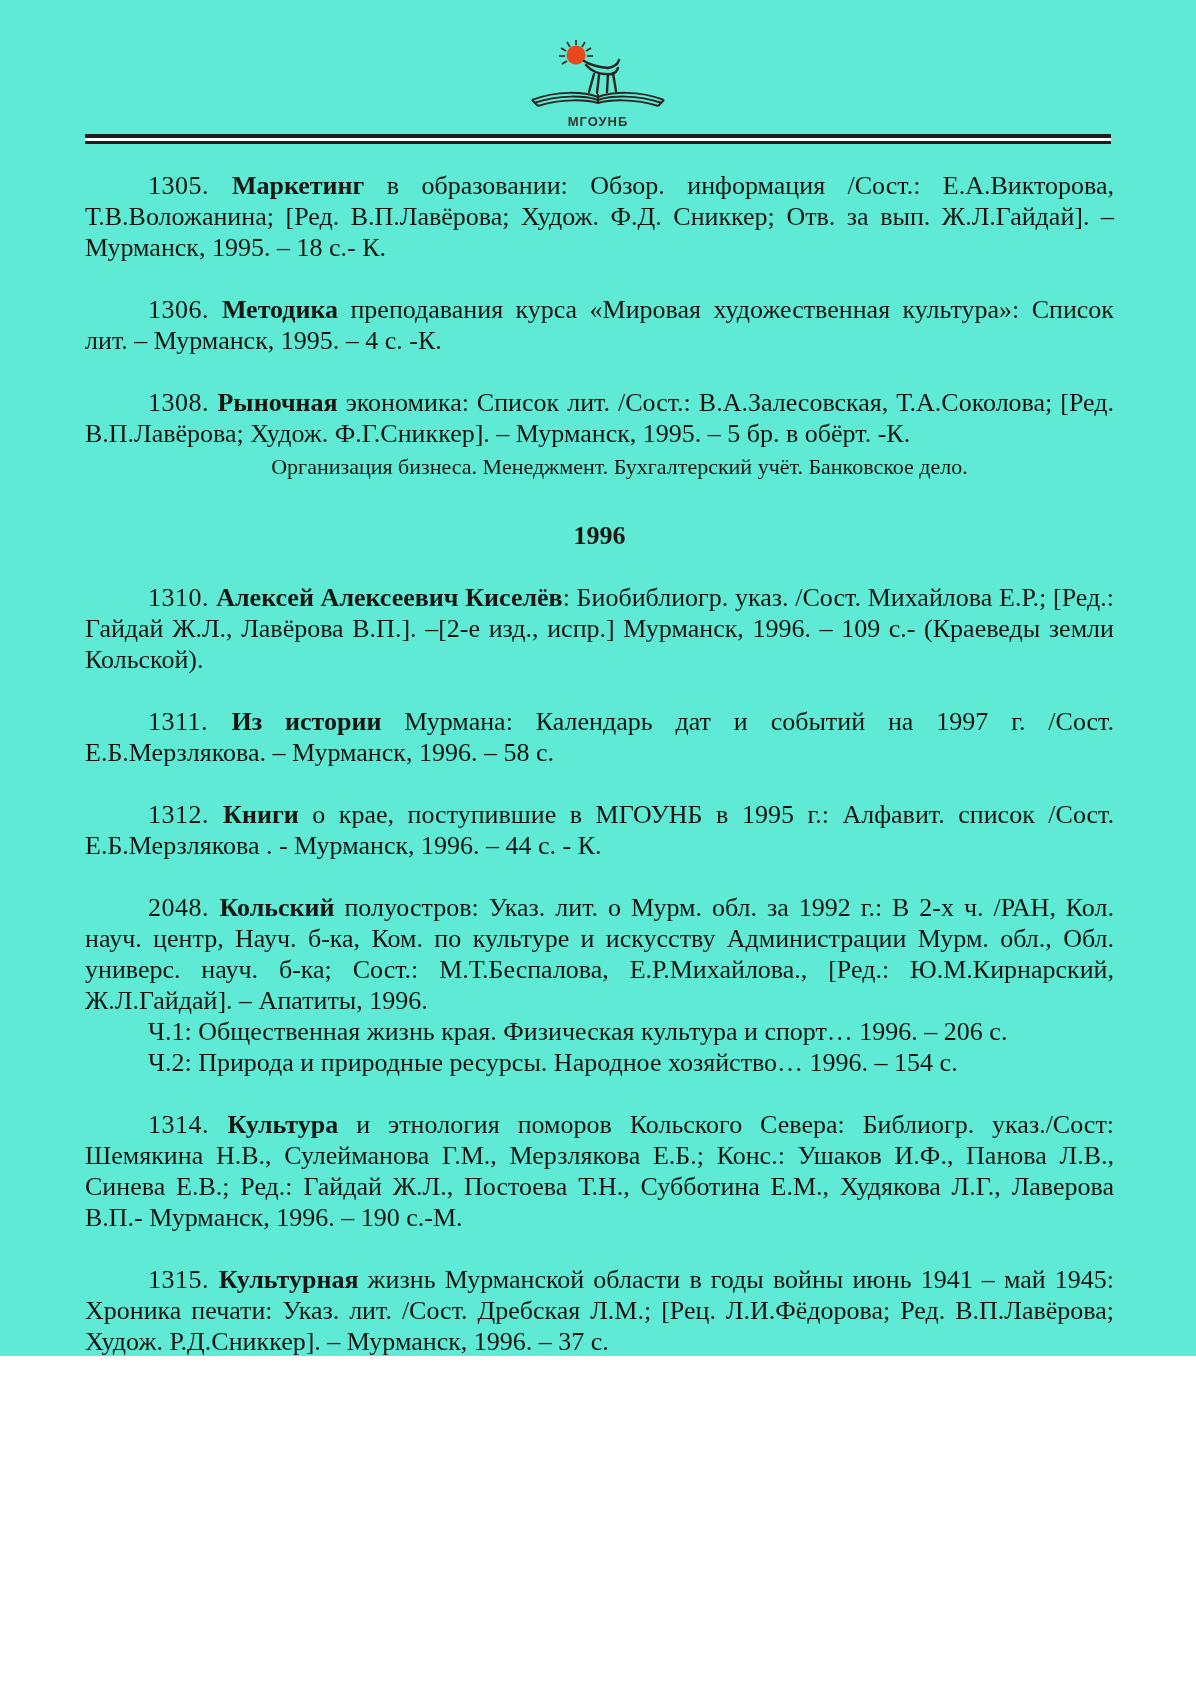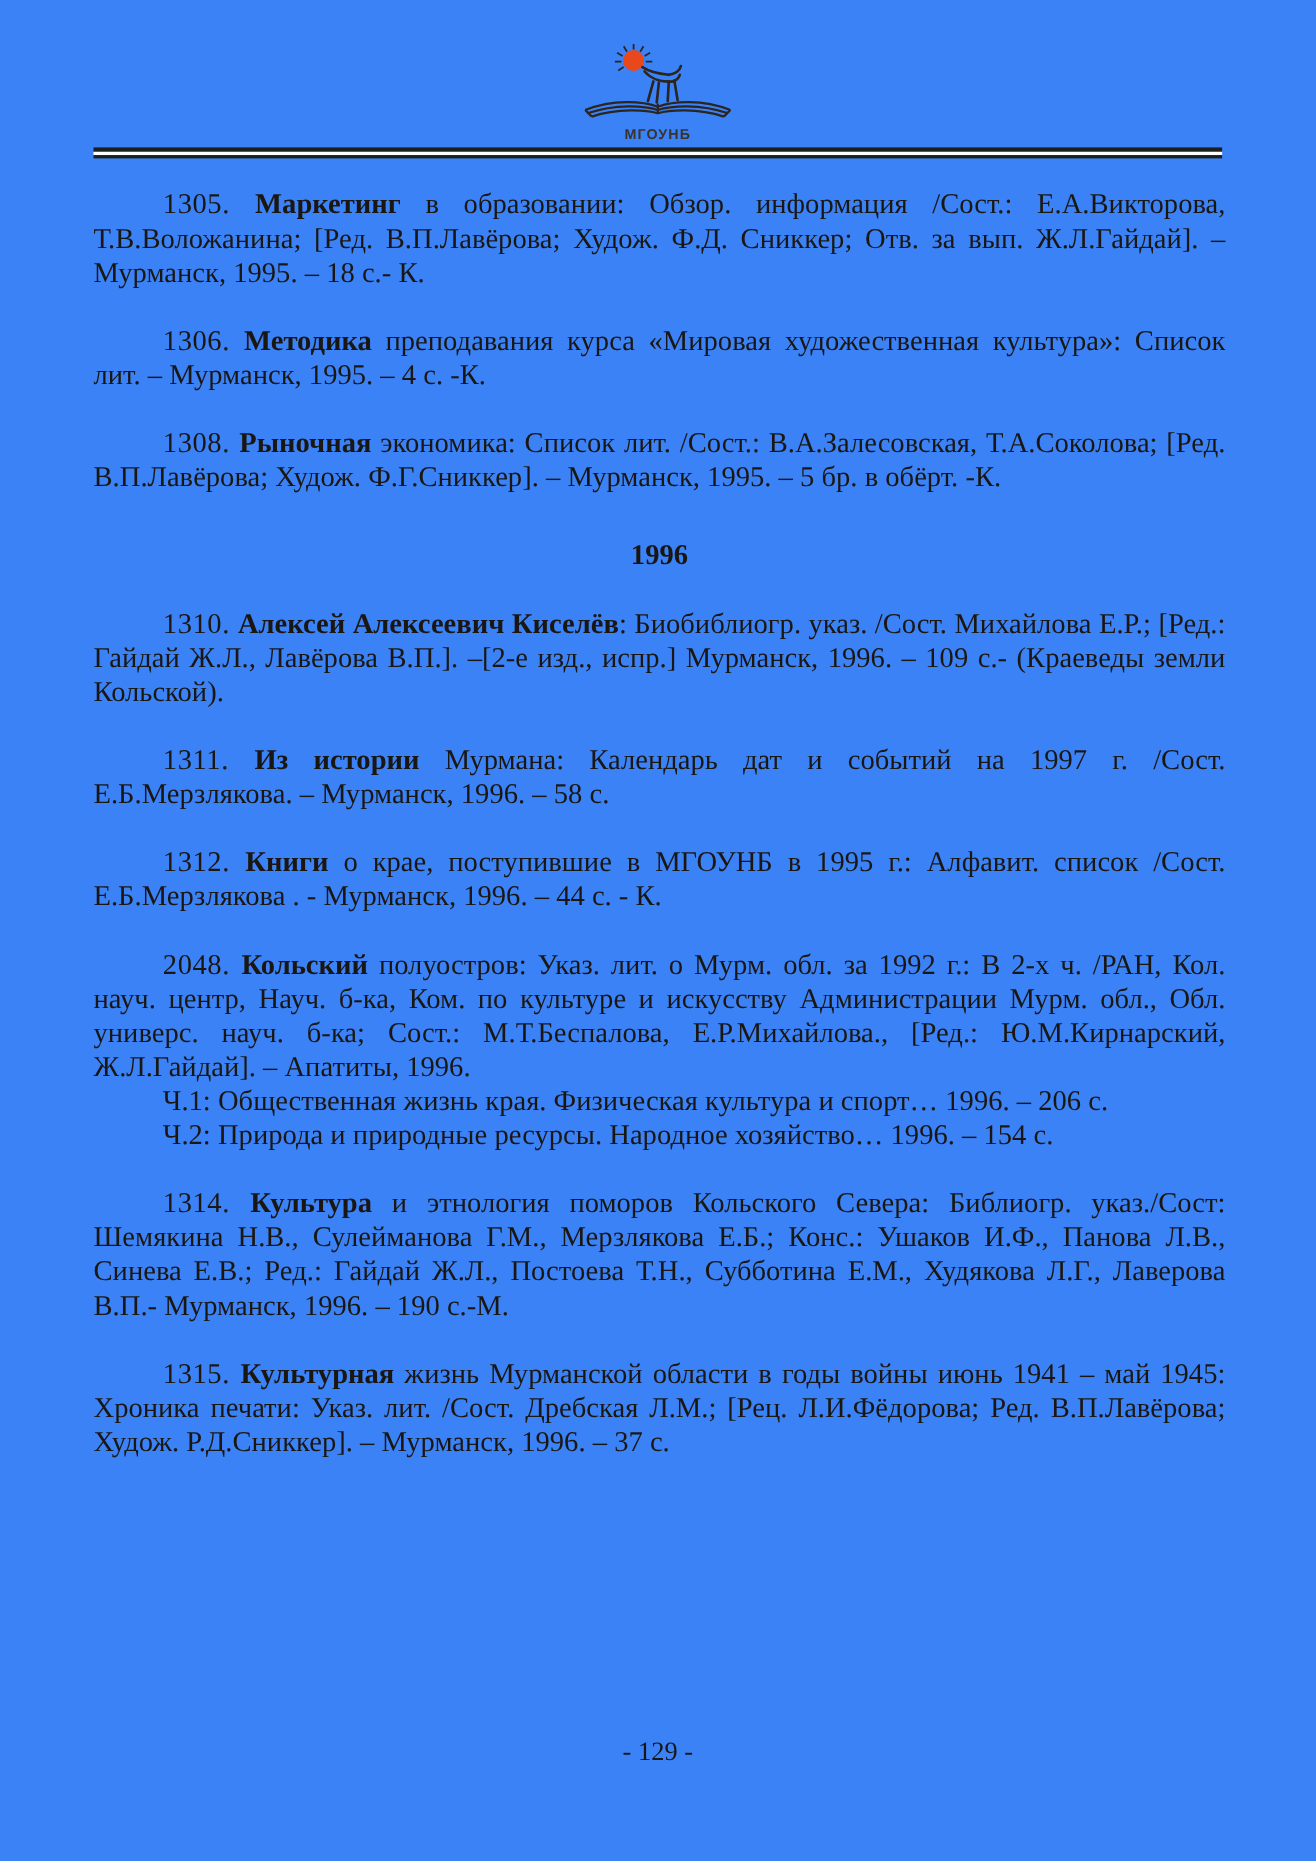--- a/index.html
+++ b/index.html
@@ -1,21 +1,21 @@
 <!DOCTYPE html>
 <html lang="ru"><head>
 <meta charset="utf-8">
 <style>
   html,body{margin:0;padding:0;background:#ffffff;}
   .page{
     position:relative;
     width:1196px;
-    height:1692px;
+    height:1356px;
     margin:0 auto;
-    background:#3b82f6;
+    background:#5eead4;
     font-family:"Liberation Serif", serif;
     color:#1a1713;
     overflow:hidden;
   }
   
   .header{padding-top:34px;text-align:center;}
   .logo-wrap{width:190px;margin:0 auto;line-height:0;}
   .logo-caption{
     font-family:"Liberation Sans", sans-serif;
     font-size:13px;font-weight:bold;color:#3a332c;
@@ -128,20 +128,21 @@
       <div class="rule-a"></div>
       <div class="rule-gap"></div>
       <div class="rule-b"></div>
     </div>
   </div>
 
   <div class="content" id="content">
       <p class="entry"><span class="num">1305. </span><span class="lead">Маркетинг</span><span> в образовании: Обзор. информация /Сост.: Е.А.Викторова, Т.В.Воложанина; [Ред. В.П.Лавёрова; Худож. Ф.Д. Сниккер; Отв. за вып. Ж.Л.Гайдай]. – Мурманск, 1995. – 18 с.- К.</span></p>
       <p class="entry"><span class="num">1306. </span><span class="lead">Методика</span><span> преподавания курса «Мировая художественная культура»: Список лит. – Мурманск, 1995. – 4 с. -К.</span></p>
       <p class="entry"><span class="num">1308. </span><span class="lead">Рыночная</span><span> экономика: Список лит. /Сост.: В.А.Залесовская, Т.А.Соколова; [Ред. В.П.Лавёрова; Худож. Ф.Г.Сниккер]. – Мурманск, 1995. – 5 бр. в обёрт. -К.</span></p>
+      <div class="entry-note">Организация бизнеса. Менеджмент. Бухгалтерский учёт. Банковское дело.</div>
       <div class="entry year-heading">1996</div>
       <p class="entry"><span class="num">1310. </span><span class="lead">Алексей Алексеевич Киселёв</span><span>: Биобиблиогр. указ. /Сост. Михайлова Е.Р.; [Ред.: Гайдай Ж.Л., Лавёрова В.П.]. –[2-е изд., испр.] Мурманск, 1996. – 109 с.- (Краеведы земли Кольской).</span></p>
       <p class="entry"><span class="num">1311. </span><span class="lead">Из истории</span><span> Мурмана: Календарь дат и событий на 1997 г. /Сост. Е.Б.Мерзлякова. – Мурманск, 1996. – 58 с.</span></p>
       <p class="entry"><span class="num">1312. </span><span class="lead">Книги</span><span> о крае, поступившие в МГОУНБ в 1995 г.: Алфавит. список /Сост. Е.Б.Мерзлякова . - Мурманск, 1996. – 44 с. - К.</span></p>
       <p class="entry"><span class="num">2048. </span><span class="lead">Кольский</span><span> полуостров: Указ. лит. о Мурм. обл. за 1992 г.: В 2-х ч. /РАН, Кол. науч. центр, Науч. б-ка, Ком. по культуре и искусству Администрации Мурм. обл., Обл. универс. науч. б-ка; Сост.: М.Т.Беспалова, Е.Р.Михайлова., [Ред.: Ю.М.Кирнарский, Ж.Л.Гайдай]. – Апатиты, 1996.</span></p>
       <div class="parts-block">
         <div class="entry-part"><span class="part-label">Ч.1: </span><span>Общественная жизнь края. Физическая культура и спорт… 1996. – 206 с.</span></div>
         <div class="entry-part"><span class="part-label">Ч.2: </span><span>Природа и природные ресурсы. Народное хозяйство… 1996. – 154 с.</span></div>
       </div>
       <p class="entry"><span class="num">1314. </span><span class="lead">Культура</span><span> и этнология поморов Кольского Севера: Библиогр. указ./Сост: Шемякина Н.В., Сулейманова Г.М., Мерзлякова Е.Б.; Конс.: Ушаков И.Ф., Панова Л.В., Синева Е.В.; Ред.: Гайдай Ж.Л., Постоева Т.Н., Субботина Е.М., Худякова Л.Г., Лаверова В.П.- Мурманск, 1996. – 190 с.-М.</span></p>

